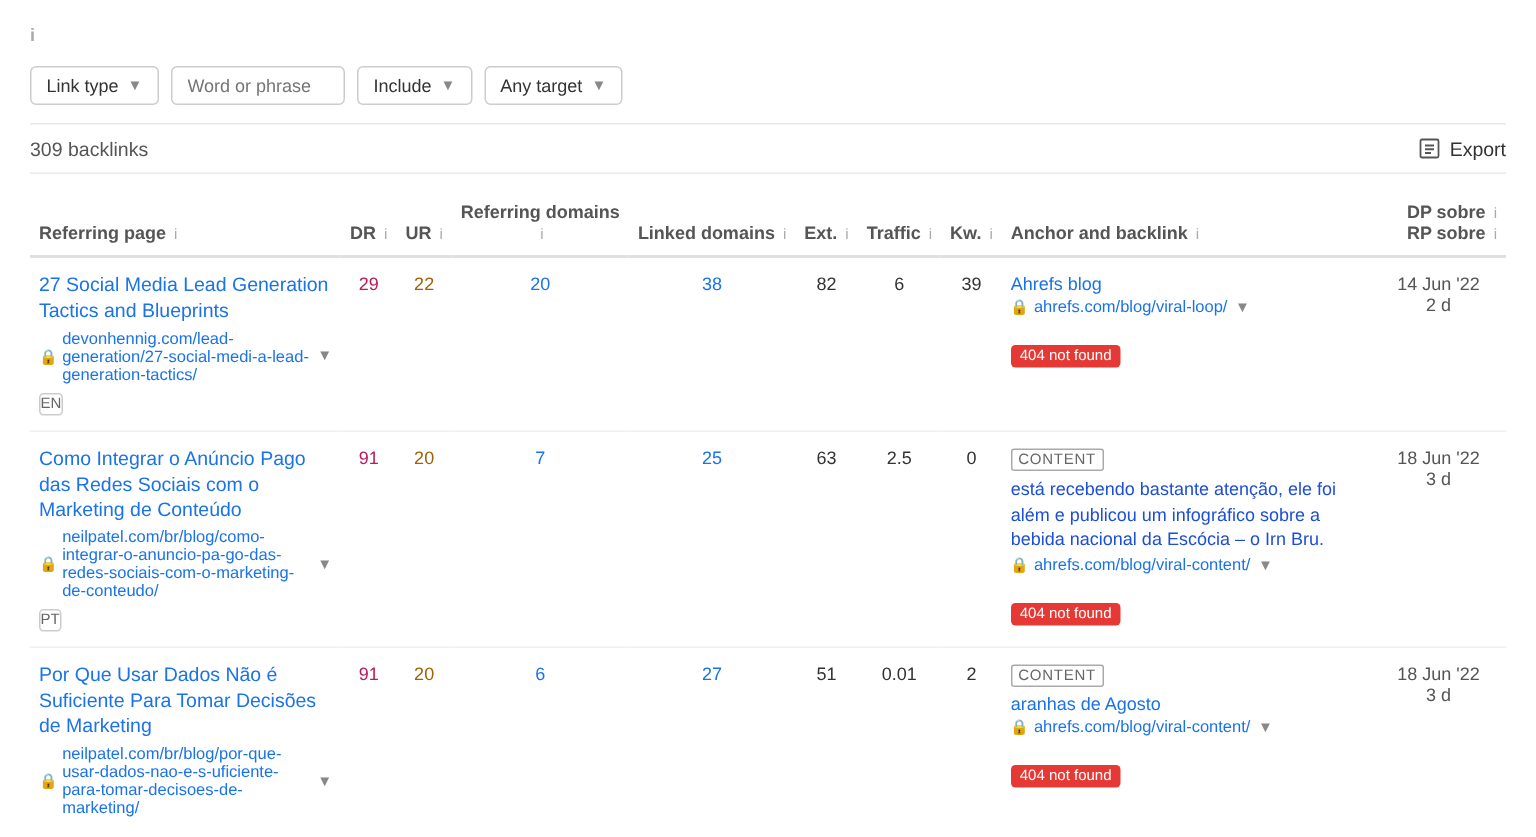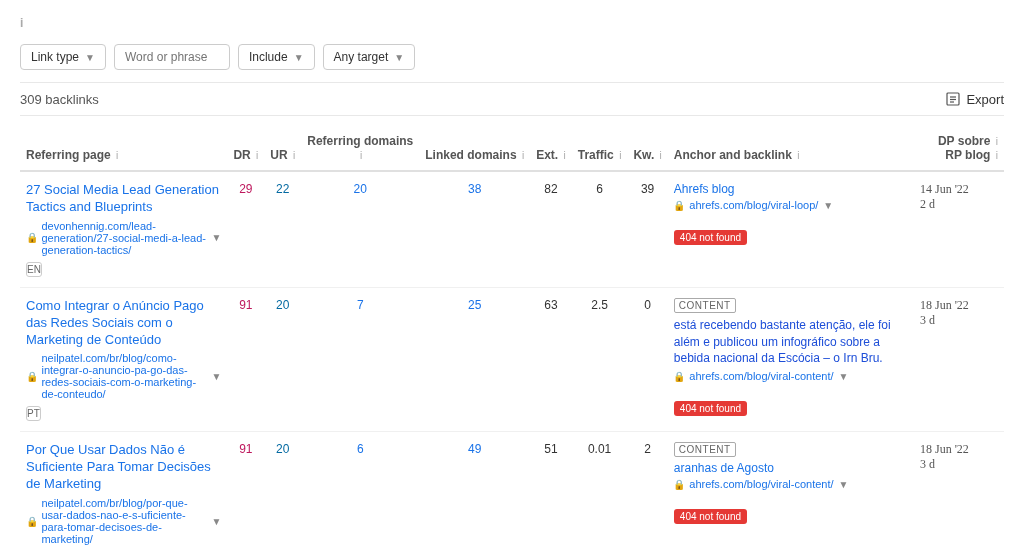--- a/index.html
+++ b/index.html
@@ -24,42 +24,42 @@
     
     thead tr { border-bottom: 2px solid #e0e0e0; }
     thead th { font-size: 12px; font-weight: 600; color: #555; padding: 8px 6px; text-align: left; white-space: nowrap; vertical-align: bottom; }
     thead th.right { text-align: right; }
     thead th.center { text-align: center; }
     
     .th-info { font-size: 10px; color: #aaa; font-weight: 400; margin-left: 2px; }
     
     tbody tr { border-bottom: 1px solid #f0f0f0; }
     tbody td { padding: 10px 6px; vertical-align: top; font-size: 12px; }
-    tbody td.right { text-align: left; font-family: Liberation Serif, serif; }
+    tbody td.right { text-align: center; }
     tbody td.center { text-align: center; }
     
     .referring-page-cell { max-width: 270px; }
     .page-title-link { color: #1a73e8; text-decoration: none; font-size: 13px; font-weight: 500; line-height: 1.3; display: block; margin-bottom: 4px; }
     .page-url { display: flex; align-items: center; gap: 3px; font-size: 11px; color: #1a73e8; text-decoration: none; margin-bottom: 4px; }
     .lock-icon { font-size: 10px; color: #5aaa5a; }
     .lang-badge { display: inline-block; border: 1px solid #ccc; border-radius: 3px; padding: 1px 0; font-size: 10px; color: #666; margin-top: 2px; }
     
     .num-link { color: #1a73e8; text-decoration: none; }
     
     .anchor-cell { min-width: 230px; max-width: 280px; font-size: 12px; color: #555; }
     .anchor-title { color: #1a73e8; text-decoration: none; font-weight: 500; }
     .anchor-url { display: flex; align-items: center; gap: 3px; font-size: 11px; color: #1a73e8; text-decoration: none; margin: 3px 0; }
     .not-found-badge { display: inline-block; background: #e53935; color: #fff; font-size: 10px; padding: 2px 6px; border-radius: 3px; margin-top: 2px; }
     .content-badge { display: inline-block; border: 1px solid #aaa; color: #666; font-size: 10px; padding: 1px 4px; border-radius: 2px; margin-bottom: 4px; letter-spacing: 0.5px; }
     .anchor-text-body { color: #1d4ed8; font-size: 12px; line-height: 1.4; margin-bottom: 4px; }
     
     .dp-cell { min-width: 90px; font-size: 12px; color: #555; white-space: nowrap; }
     
     .dr-val { color: #be185d; }
-    .ur-val { color: #0369a1; margin-top: 20px; }
+    .ur-val { color: #a16207; margin-top: 20px; }
     
     .chevron { font-size: 10px; color: #888; margin-left: 2px; }
   </style>
 </head>
 <body>
 
 <div class="page-wrapper">
 
   <div class="page-title">
     <span class="info-icon">i</span>
@@ -130,21 +130,21 @@
             <span>Kw.</span>
             <span class="th-info">i</span>
           </th>
           <th>
             <span>Anchor and backlink</span>
             <span class="th-info">i</span>
           </th>
           <th class="right">
             <span>DP sobre</span>
             <span class="th-info">i</span><br>
-            <span>RP blog</span>
+            <span>RP sobre</span>
             <span class="th-info">i</span>
           </th>
         </tr>
       </thead>
       <tbody id="table-body">
       <tr>
             <td class="referring-page-cell">
     <a class="page-title-link" href="#">27 Social Media Lead Generation Tactics and Blueprints</a>
     <a class="page-url" href="#">
       <span class="lock-icon">🔒</span>
@@ -207,21 +207,21 @@
     <a class="page-url" href="#">
       <span class="lock-icon">🔒</span>
       <span>neilpatel.com/br/blog/por-que-usar-dados-nao-e-s-uficiente-para-tomar-decisoes-de-marketing/</span>
       <span class="chevron">▼</span>
     </a>
 
   </td>
             <td class="center dr-val">91</td>
             <td class="center ur-val">20</td>
             <td class="center"><a class="num-link" href="#">6</a></td>
-            <td class="center"><a class="num-link" href="#">49</a></td>
+            <td class="center"><a class="num-link" href="#">27</a></td>
             <td class="center">51</td>
             <td class="center">0.01</td>
             <td class="center">2</td>
             <td class="anchor-cell"><span class="content-badge">CONTENT</span><br><a class="anchor-title" href="#">aranhas de Agosto</a><br>
       <a class="anchor-url" href="#">
         <span class="lock-icon">🔒</span>
         <span>ahrefs.com/blog/viral-content/</span>
         <span class="chevron">▼</span>
       </a>
     <br><span class="not-found-badge">404 not found</span></td>

